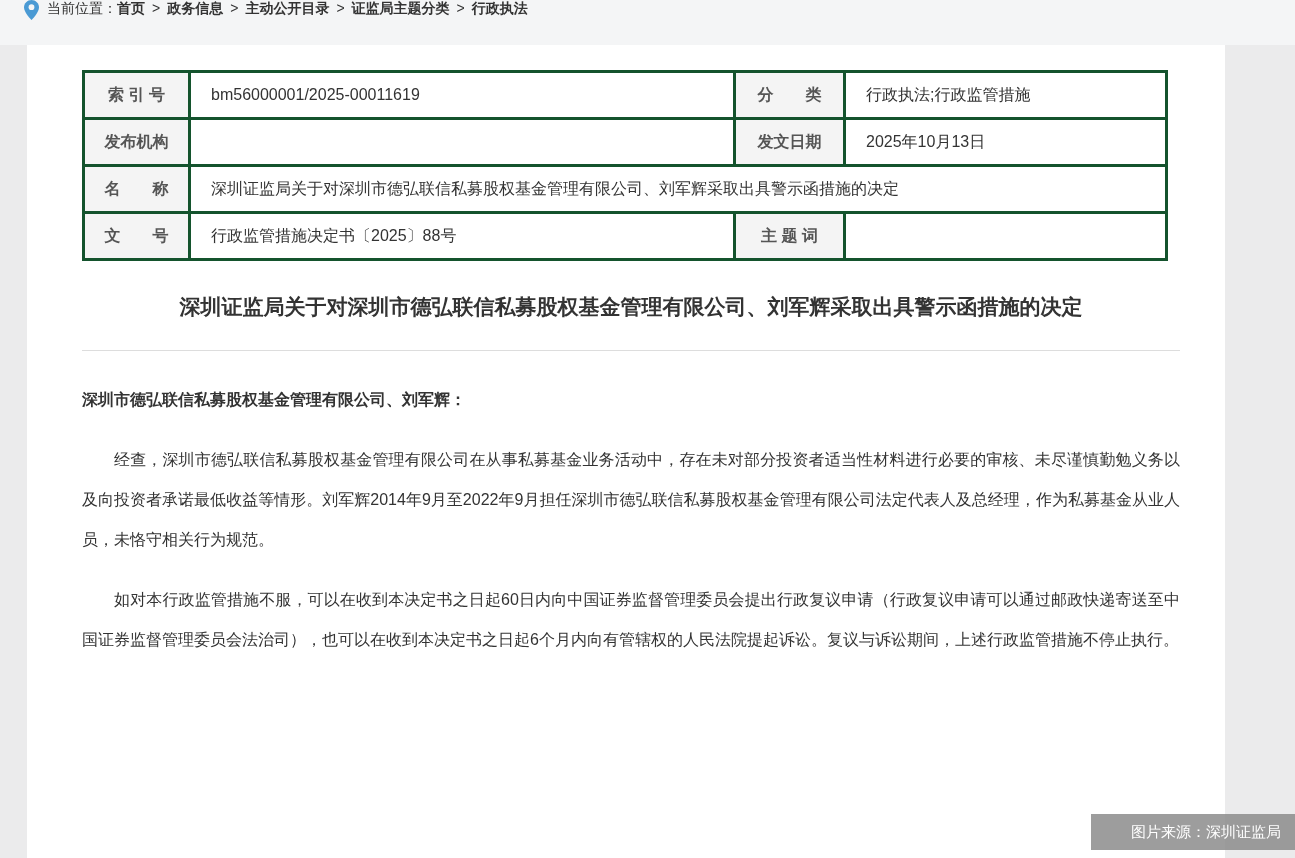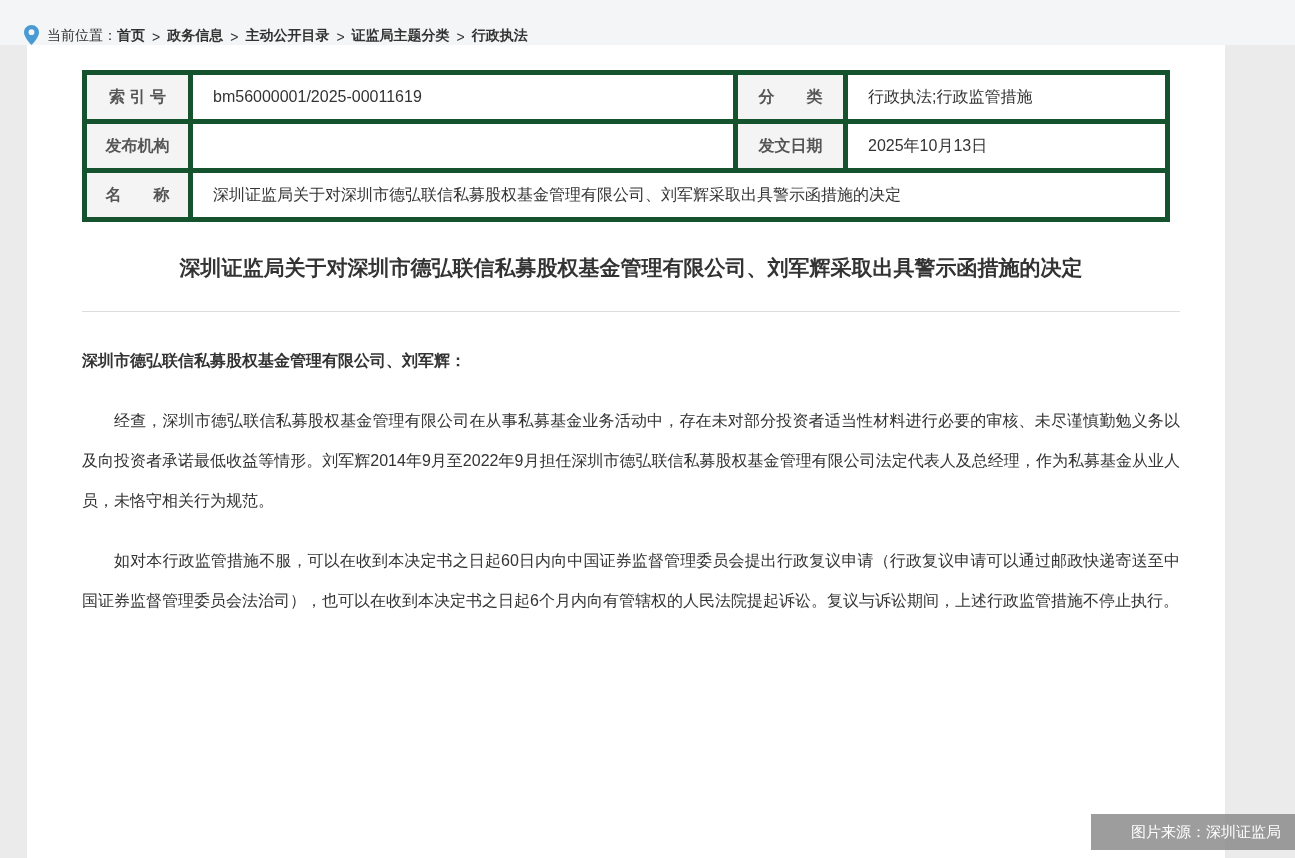--- a/index.html
+++ b/index.html
@@ -9,21 +9,21 @@
     font-family: "Liberation Sans", "DejaVu Sans", sans-serif;
     position: relative;
     overflow: hidden;
     color: #333;
   }
   
   .topbar {
     position: absolute; top: 0; left: 0;
     width: 100%; height: 45px;
     background: #f4f5f6;
-    display: flex; align-items: flex-end;
+    display: flex; align-items: flex-start;
     box-sizing: border-box;
     padding-left: 24px;
     font-size: 14px; color: #333;
   }
   .topbar .pin { display: inline-flex; margin-right: 8px; }
   .crumb { color: #333; text-decoration: none; cursor: pointer; font-weight: bold; }
   .crumb-sep { margin: 0 7px; color: #333; }
   
   .panel {
     position: absolute; left: 27px; top: 45px;
@@ -32,21 +32,21 @@
     box-sizing: border-box;
     padding: 25px 45px 0 55px;
   }
   
   table.meta {
     border-collapse: collapse;
     table-layout: fixed;
     width: 1083px;
   }
   table.meta td {
-    border: 5px solid #14532d;
+    border: 3px solid #14532d;
     height: 42px;
     font-size: 16px;
     vertical-align: middle;
     overflow: hidden;
     white-space: nowrap;
   }
   td.lbl {
     background: #f4f4f4;
     text-align: center;
     font-weight: bold;
@@ -126,20 +126,26 @@
     <tr>
       <td class="lbl">发布机构</td>
       <td class="val"></td>
       <td class="lbl">发文日期</td>
       <td class="val">2025年10月13日</td>
     </tr>
     <tr>
       <td class="lbl">名　　称</td>
       <td class="val" colspan="3">深圳证监局关于对深圳市德弘联信私募股权基金管理有限公司、刘军辉采取出具警示函措施的决定</td>
     </tr>
+    <tr>
+      <td class="lbl">文　　号</td>
+      <td class="val">行政监管措施决定书〔2025〕88号</td>
+      <td class="lbl">主 题 词</td>
+      <td class="val"></td>
+    </tr>
   </tbody>
     </table>
 
   <h1 class="doc-title">深圳证监局关于对深圳市德弘联信私募股权基金管理有限公司、刘军辉采取出具警示函措施的决定</h1>
   <div class="title-divider"></div>
 
   <div class="doc-body">
     <p class="salutation">深圳市德弘联信私募股权基金管理有限公司、刘军辉：</p>
     <p class="para">经查，深圳市德弘联信私募股权基金管理有限公司在从事私募基金业务活动中，存在未对部分投资者适当性材料进行必要的审核、未尽谨慎勤勉义务以及向投资者承诺最低收益等情形。刘军辉2014年9月至2022年9月担任深圳市德弘联信私募股权基金管理有限公司法定代表人及总经理，作为私募基金从业人员，未恪守相关行为规范。</p>
     <p class="para">如对本行政监管措施不服，可以在收到本决定书之日起60日内向中国证券监督管理委员会提出行政复议申请（行政复议申请可以通过邮政快递寄送至中国证券监督管理委员会法治司），也可以在收到本决定书之日起6个月内向有管辖权的人民法院提起诉讼。复议与诉讼期间，上述行政监管措施不停止执行。</p>

